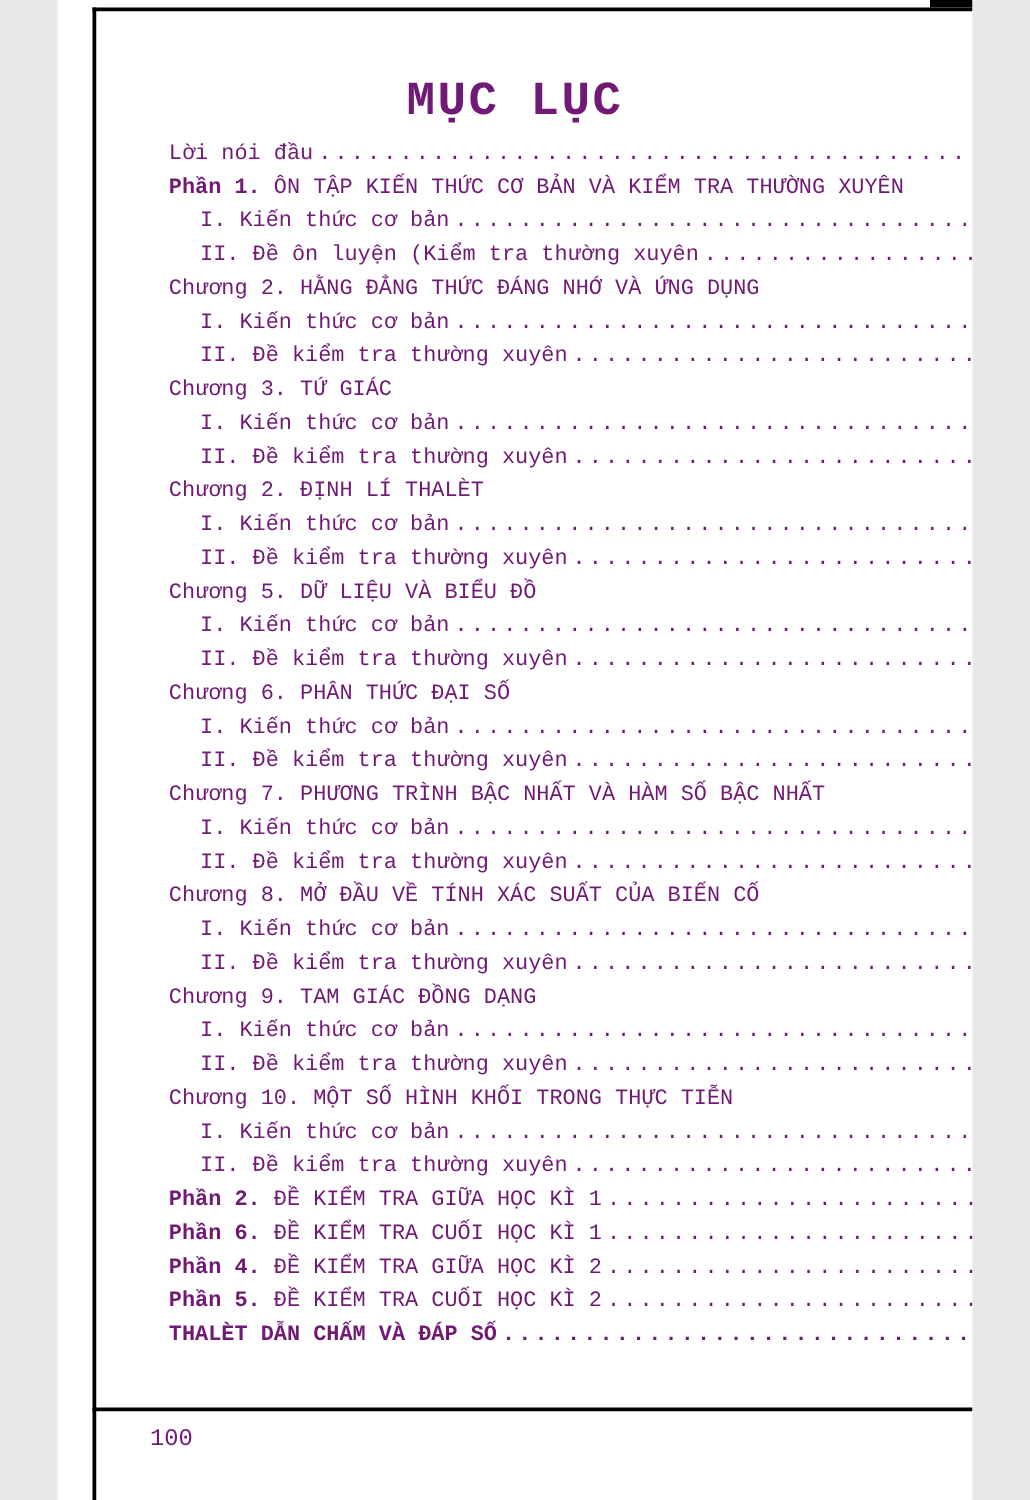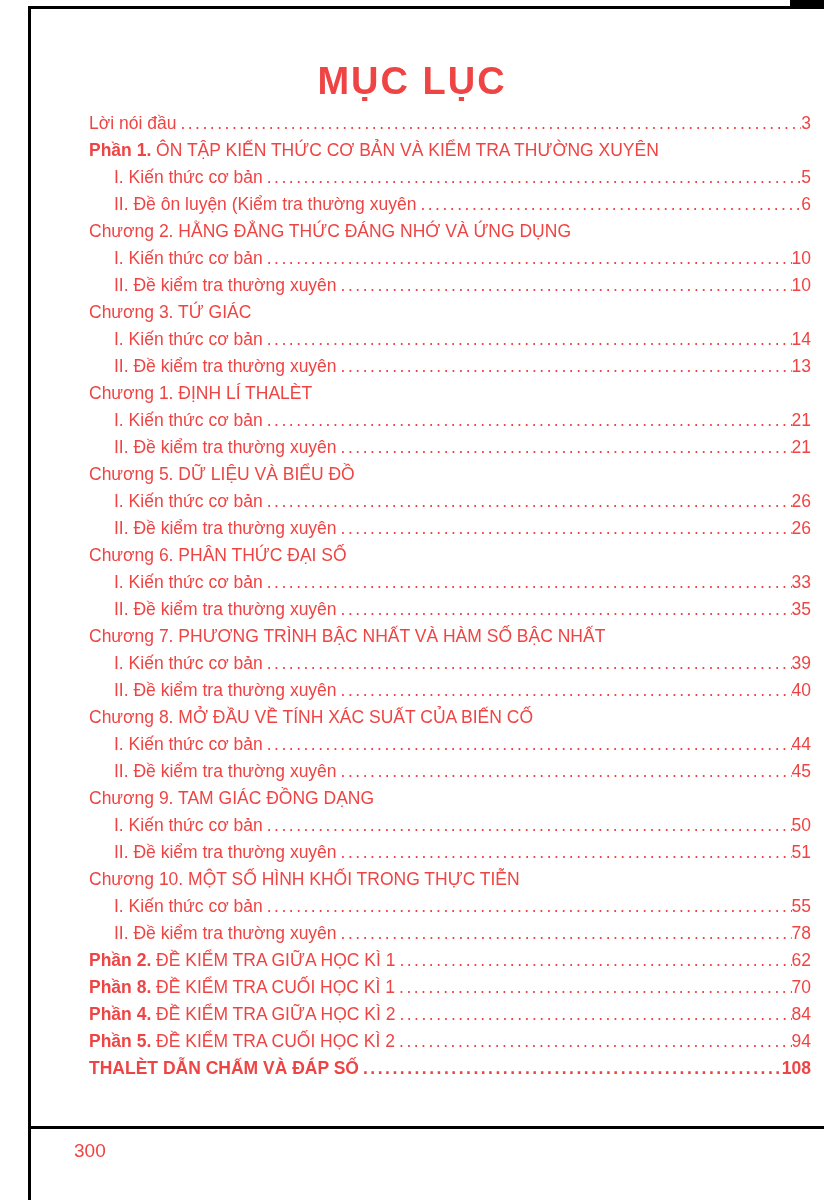--- a/index.html
+++ b/index.html
@@ -1,23 +1,23 @@
 <!DOCTYPE html>
 <html><head>
 <meta charset="utf-8">
 <style>
   html, body { margin: 0; padding: 0; background: #e8e8e8; }
   .page {
     position: relative;
-    width: 824px;
+    width: 732px;
     height: 1200px;
     margin: 0 auto;
     background: #ffffff;
-    font-family: Liberation Sans, sans-serif;
-    color: #ef4444;
+    font-family: Liberation Mono, monospace;
+    color: #701a75;
     overflow: hidden;
   }
   .frame-top {
     position: absolute; left: 28px; right: 0; top: 6px; height: 3px;
     background: #000;
   }
   .frame-left {
     position: absolute; left: 28px; top: 6px; bottom: 0; width: 3px;
     background: #000;
   }
@@ -119,21 +119,21 @@
         <span class="entry-text">I. Kiến thức cơ bản</span>
         <span class="dots">............................................................................................................................................................................................................................</span>
         <span class="page-num">14</span>
       </div>
       <div class="toc-row indent">
         <span class="entry-text">II. Đề kiểm tra thường xuyên</span>
         <span class="dots">............................................................................................................................................................................................................................</span>
         <span class="page-num">13</span>
       </div>
       <div class="toc-row">
-        <span class="entry-text">Chương 1. ĐỊNH LÍ THALÈT</span>
+        <span class="entry-text">Chương 2. ĐỊNH LÍ THALÈT</span>
       </div>
       <div class="toc-row indent">
         <span class="entry-text">I. Kiến thức cơ bản</span>
         <span class="dots">............................................................................................................................................................................................................................</span>
         <span class="page-num">21</span>
       </div>
       <div class="toc-row indent">
         <span class="entry-text">II. Đề kiểm tra thường xuyên</span>
         <span class="dots">............................................................................................................................................................................................................................</span>
         <span class="page-num">21</span>
@@ -215,35 +215,35 @@
         <span class="entry-text">II. Đề kiểm tra thường xuyên</span>
         <span class="dots">............................................................................................................................................................................................................................</span>
         <span class="page-num">78</span>
       </div>
       <div class="toc-row">
         <span class="entry-text"><b>Phần 2.</b> ĐỀ KIỂM TRA GIỮA HỌC KÌ 1</span>
         <span class="dots">............................................................................................................................................................................................................................</span>
         <span class="page-num">62</span>
       </div>
       <div class="toc-row">
-        <span class="entry-text"><b>Phần 8.</b> ĐỀ KIỂM TRA CUỐI HỌC KÌ 1</span>
+        <span class="entry-text"><b>Phần 6.</b> ĐỀ KIỂM TRA CUỐI HỌC KÌ 1</span>
         <span class="dots">............................................................................................................................................................................................................................</span>
         <span class="page-num">70</span>
       </div>
       <div class="toc-row">
         <span class="entry-text"><b>Phần 4.</b> ĐỀ KIỂM TRA GIỮA HỌC KÌ 2</span>
         <span class="dots">............................................................................................................................................................................................................................</span>
         <span class="page-num">84</span>
       </div>
       <div class="toc-row">
         <span class="entry-text"><b>Phần 5.</b> ĐỀ KIỂM TRA CUỐI HỌC KÌ 2</span>
         <span class="dots">............................................................................................................................................................................................................................</span>
         <span class="page-num">94</span>
       </div>
       <div class="toc-row bold">
         <span class="entry-text">THALÈT DẪN CHẤM VÀ ĐÁP SỐ</span>
         <span class="dots">............................................................................................................................................................................................................................</span>
         <span class="page-num">108</span>
       </div>
     </div>
 
-  <div class="footer-page">300</div>
+  <div class="footer-page">100</div>
 </div>
 
 </body></html>

